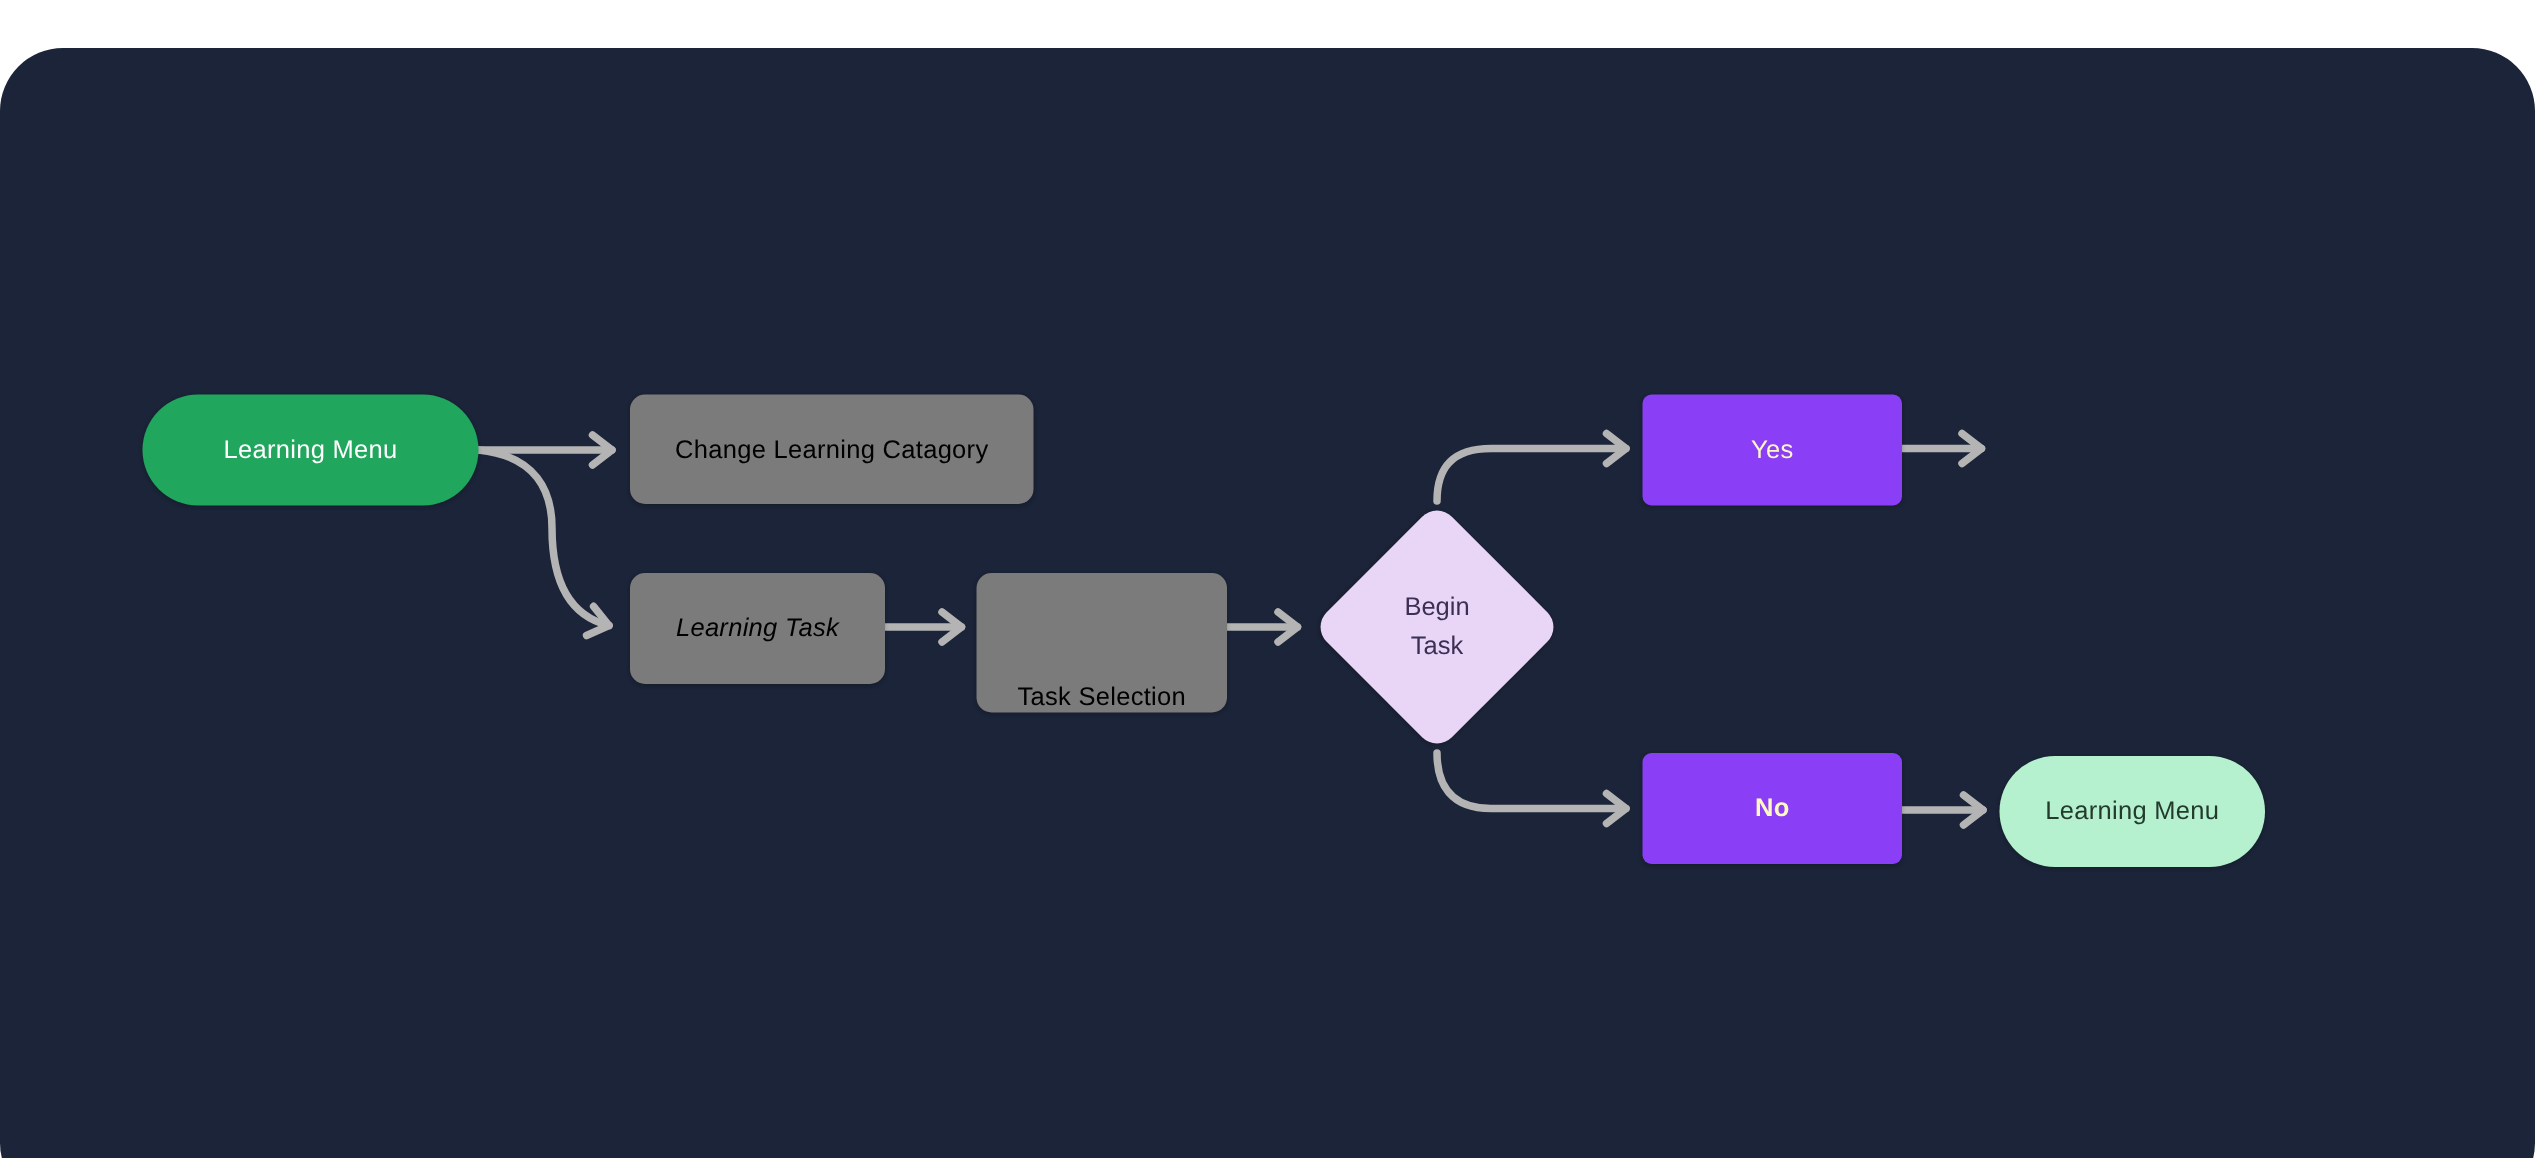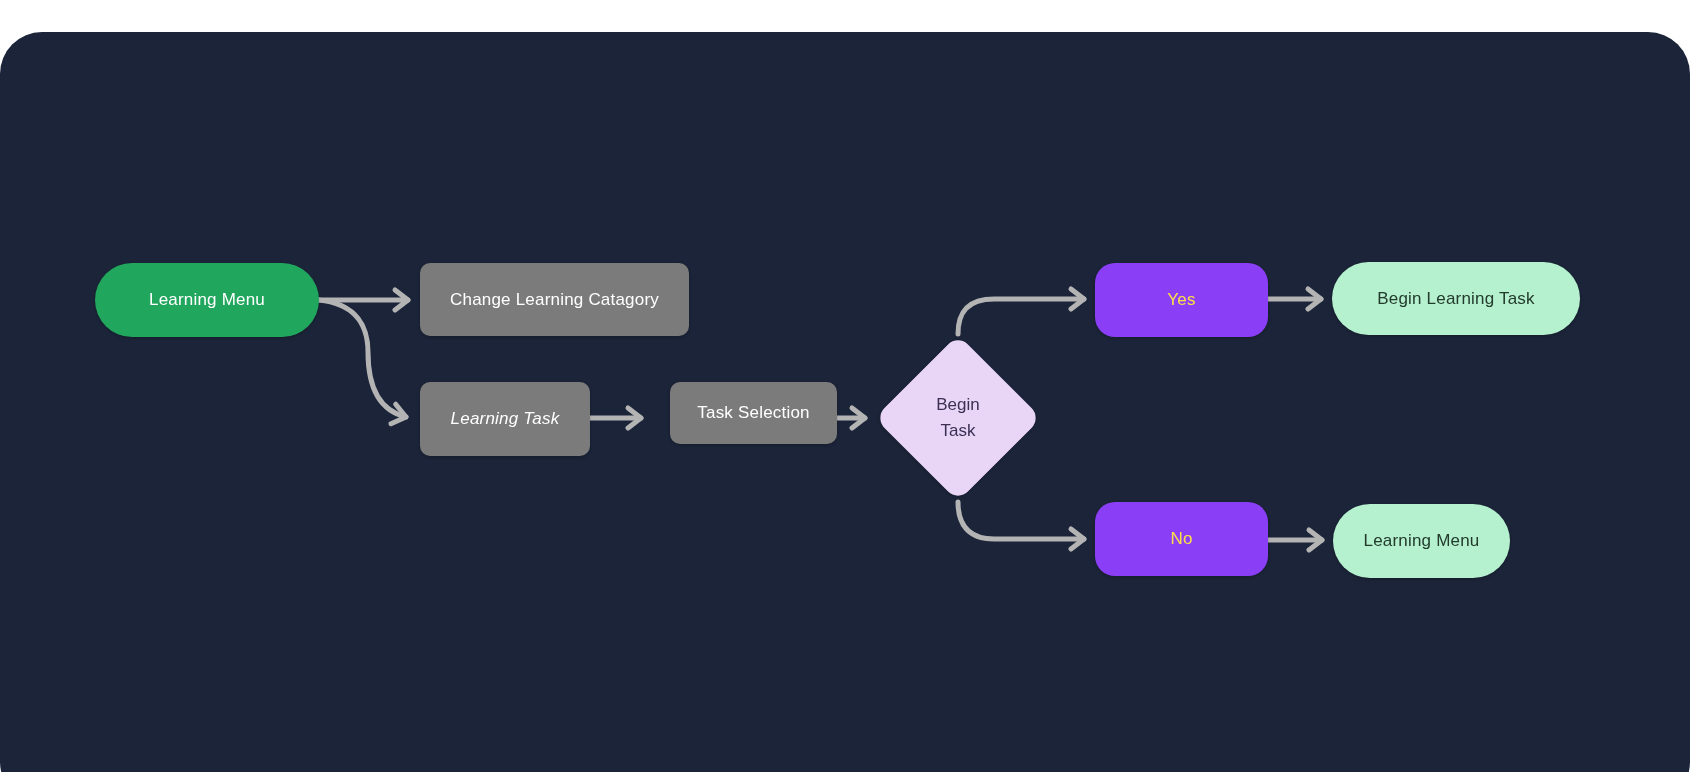--- a/index.html
+++ b/index.html
@@ -29,25 +29,25 @@
     box-shadow: 0 1px 3px rgba(0,0,0,0.22);
     box-sizing: border-box;
     text-align: center;
   }
   .pill-start {
     background: var(--start-node, #21a65d);
     color: #ffffff; border-radius: 37px;
   }
   .proc {
     background: var(--process-node, #7b7b7b);
-    color: #ffffff; border-radius: 10px;
+    color: #000000; border-radius: 10px;
   }
   .branch {
     background: var(--branch-node, #8a3ef6);
-    color: #fde047; border-radius: 20px;
+    color: #fef9c3; border-radius: 6px;
   }
   .pill-end {
     background: var(--terminal-node, #b6f1cf);
     color: var(--terminal-text, #223b2d); border-radius: 37px;
   }
   .diamond {
     position: absolute;
     left: 899px; top: 327px; width: 118px; height: 118px;
     background: var(--decision-node, #e9d6f7);
     border-radius: 14px;
@@ -59,24 +59,24 @@
     display: flex; flex-direction: column;
     align-items: center; justify-content: center;
     transform: rotate(-45deg);
     color: var(--decision-text, #3b3054);
     font-size: 17px; line-height: 26px; font-weight: 500;
   }
   
   #node-start   { left: 95px;   top: 231px; width: 224px; height: 74px; }
   #node-change  { left: 420px;  top: 231px; width: 269px; height: 73px; }
   #node-ltask   { left: 420px;  top: 350px; width: 170px; height: 74px; font-style: italic; }
-  #node-tsel    { left: 670px;  top: 350px; width: 167px; height: 62px; }
+  #node-tsel    { left: 651px;  top: 350px; width: 167px; height: 93px; align-items: flex-end; }
   #node-yes     { left: 1095px; top: 231px; width: 173px; height: 74px; }
   #node-blt     { left: 1332px; top: 230px; width: 248px; height: 73px; }
-  #node-no      { left: 1095px; top: 470px; width: 173px; height: 74px; }
+  #node-no      { left: 1095px; top: 470px; width: 173px; height: 74px; font-weight: bold; }
   #node-lm-end  { left: 1333px; top: 472px; width: 177px; height: 74px; }
 </style>
 </head>
 <body>
 
 <div class="canvas">
 
   <svg class="connectors" width="1690" height="772" viewBox="0 0 1690 772">
     <defs>
       <marker id="arrowhead" markerWidth="22" markerHeight="32" refX="17" refY="16" orient="auto" markerUnits="userSpaceOnUse">
@@ -114,23 +114,20 @@
     <div class="diamond-inner">
       <div>Begin</div>
       <div>Task</div>
     </div>
   </div>
 
   <div id="node-yes" class="node branch">
     <span>Yes</span>
   </div>
 
-  <div id="node-blt" class="node pill-end">
-    <span>Begin Learning Task</span>
-  </div>
 
   <div id="node-no" class="node branch">
     <span>No</span>
   </div>
 
   <div id="node-lm-end" class="node pill-end">
     <span>Learning Menu</span>
   </div>
 
 </div>

